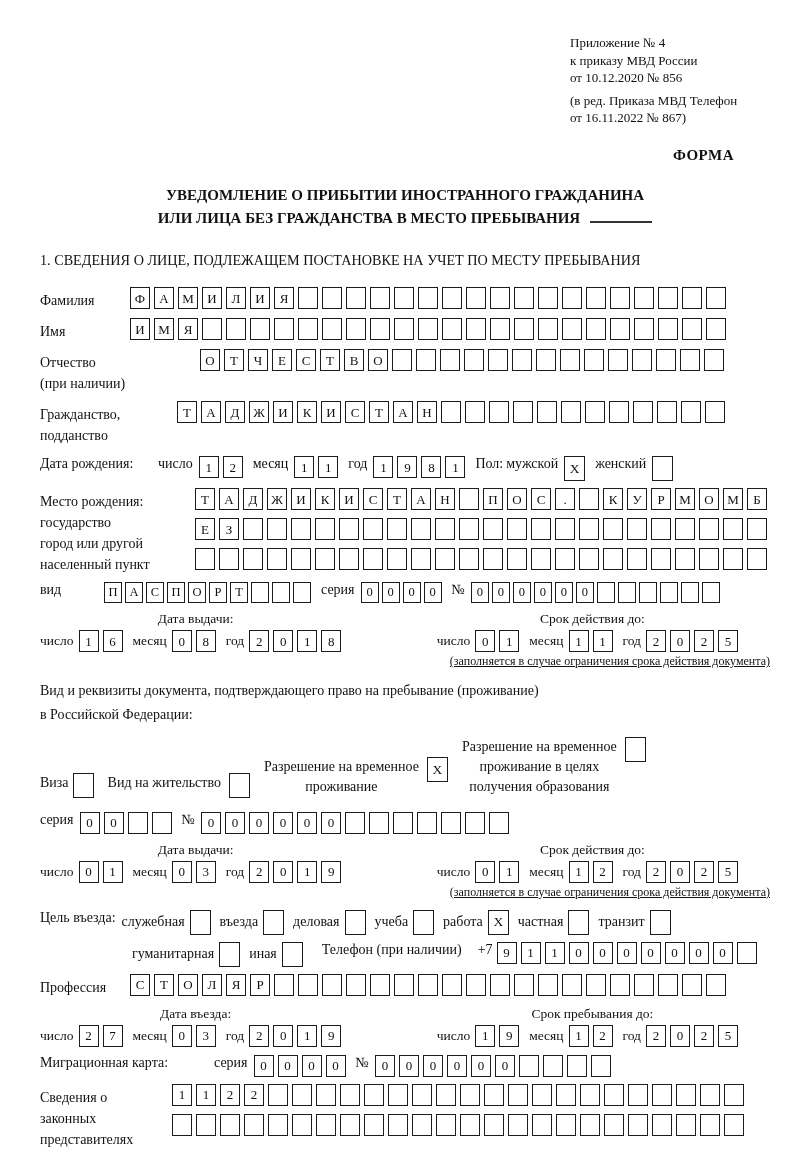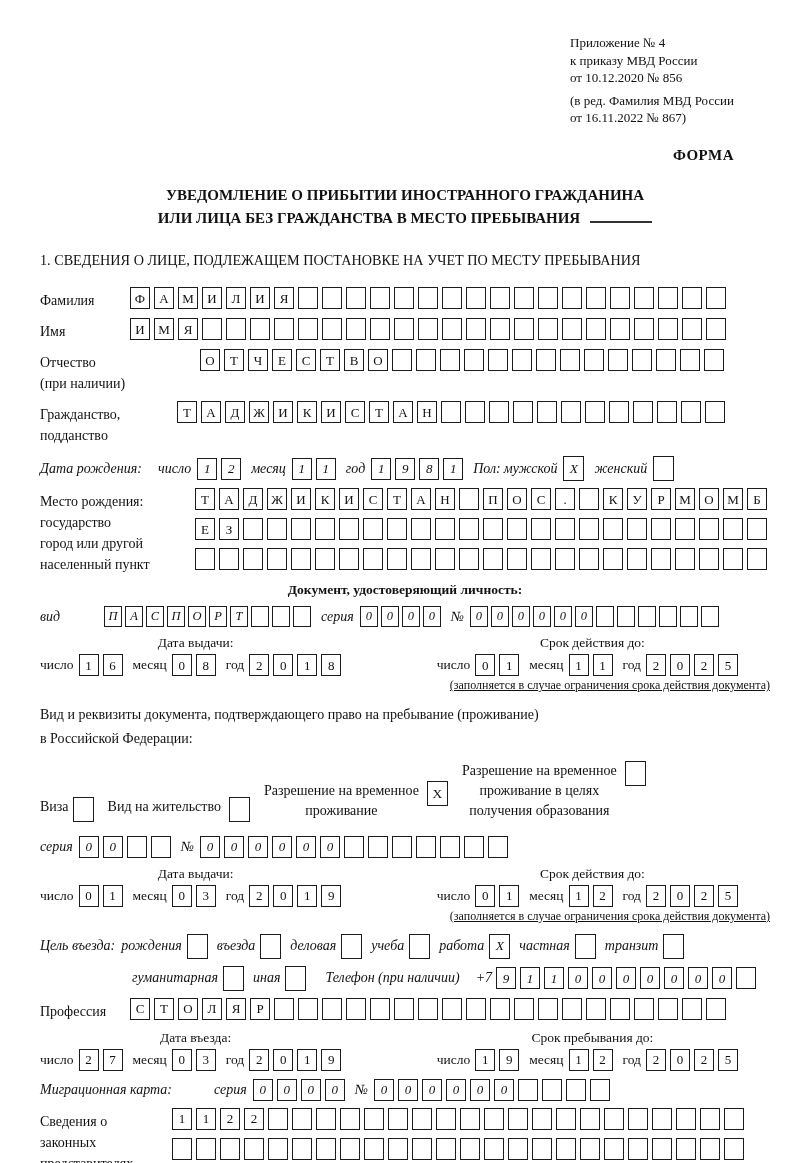--- a/index.html
+++ b/index.html
@@ -33,21 +33,21 @@
 
   .frow { display:flex; align-items:flex-start; margin-bottom:7px; }
   .flabel { flex:0 0 auto; padding-top:3px; line-height:1.5; }
   .w90  { width:90px; }
   .w137 { width:137px; }
   .w155 { width:155px; }
   .w160 { width:160px; }
   .w132 { width:132px; }
   .rows-col { display:flex; flex-direction:column; gap:8px; }
 
-  .inline-row { display:flex; align-items:center; flex-wrap:nowrap; margin-bottom:7px;font-style:italic; }
+  .inline-row { display:flex; flex-wrap:nowrap; margin-bottom:7px; }
   .inline-row .t { margin-right:6px; white-space:nowrap; }
   .inline-row .t.ml { margin-left:10px; }
 
   .doc-head { text-align:center; font-weight:bold; font-size:13.5px; margin:6px 0 8px; }
 
   .dates { display:flex; margin:8px 0 2px; }
   .dg { text-align:center;font-family:Liberation Serif, serif; }
   .dg.right { margin-left:auto; margin-right:22px; }
   .dg-head { font-size:13.5px; margin-bottom:3px; }
   .dg-row { display:flex; align-items:center; font-size:13.5px; }
@@ -71,21 +71,21 @@
 </head>
 <body>
 
 <div class="page">
 
   <div class="appendix">
     <div>Приложение № 4</div>
     <div>к приказу МВД России</div>
     <div>от 10.12.2020 № 856</div>
     <div class="gap"></div>
-    <div>(в ред. Фамилия МВД России</div>
+    <div>(в ред. Приказа МВД Телефон</div>
     <div>от 16.11.2022 № 867)</div>
   </div>
 
   <div class="forma">ФОРМА</div>
 
   <div class="title">
     <div>УВЕДОМЛЕНИЕ О ПРИБЫТИИ ИНОСТРАННОГО ГРАЖДАНИНА</div>
     <div><span>ИЛИ ЛИЦА БЕЗ ГРАЖДАНСТВА В МЕСТО ПРЕБЫВАНИЯ</span><span class="uline"></span></div>
   </div>
 
@@ -328,21 +328,20 @@
           <span class="cell"></span>
           <span class="cell"></span>
           <span class="cell"></span>
           <span class="cell"></span>
           <span class="cell"></span>
           <span class="cell"></span>
         </span>
     </span>
   </div>
 
-  <div class="doc-head">Документ, удостоверяющий личность:</div>
 
   <div class="inline-row">
     <span class="t" style="width:58px;">вид</span>
     <span class="cells sm">
         <span class="cell">П</span>
         <span class="cell">А</span>
         <span class="cell">С</span>
         <span class="cell">П</span>
         <span class="cell">О</span>
         <span class="cell">Р</span>
@@ -532,21 +531,21 @@
             <span class="cell">5</span>
           </span>
       </div>
     </div>
   </div>
   <div class="note-r">(заполняется в случае ограничения срока действия документа)</div>
 
   <div class="inline-row" style="margin-top:4px;">
     <span class="t">Цель въезда:</span>
     <span class="cb-item">
-      <span class="cl">рождения</span>
+      <span class="cl">служебная</span>
       <span class="cells cb">
           <span class="cell"></span>
         </span>
     </span>
     <span class="cb-item">
       <span class="cl">въезда</span>
       <span class="cells cb">
           <span class="cell"></span>
         </span>
     </span>

